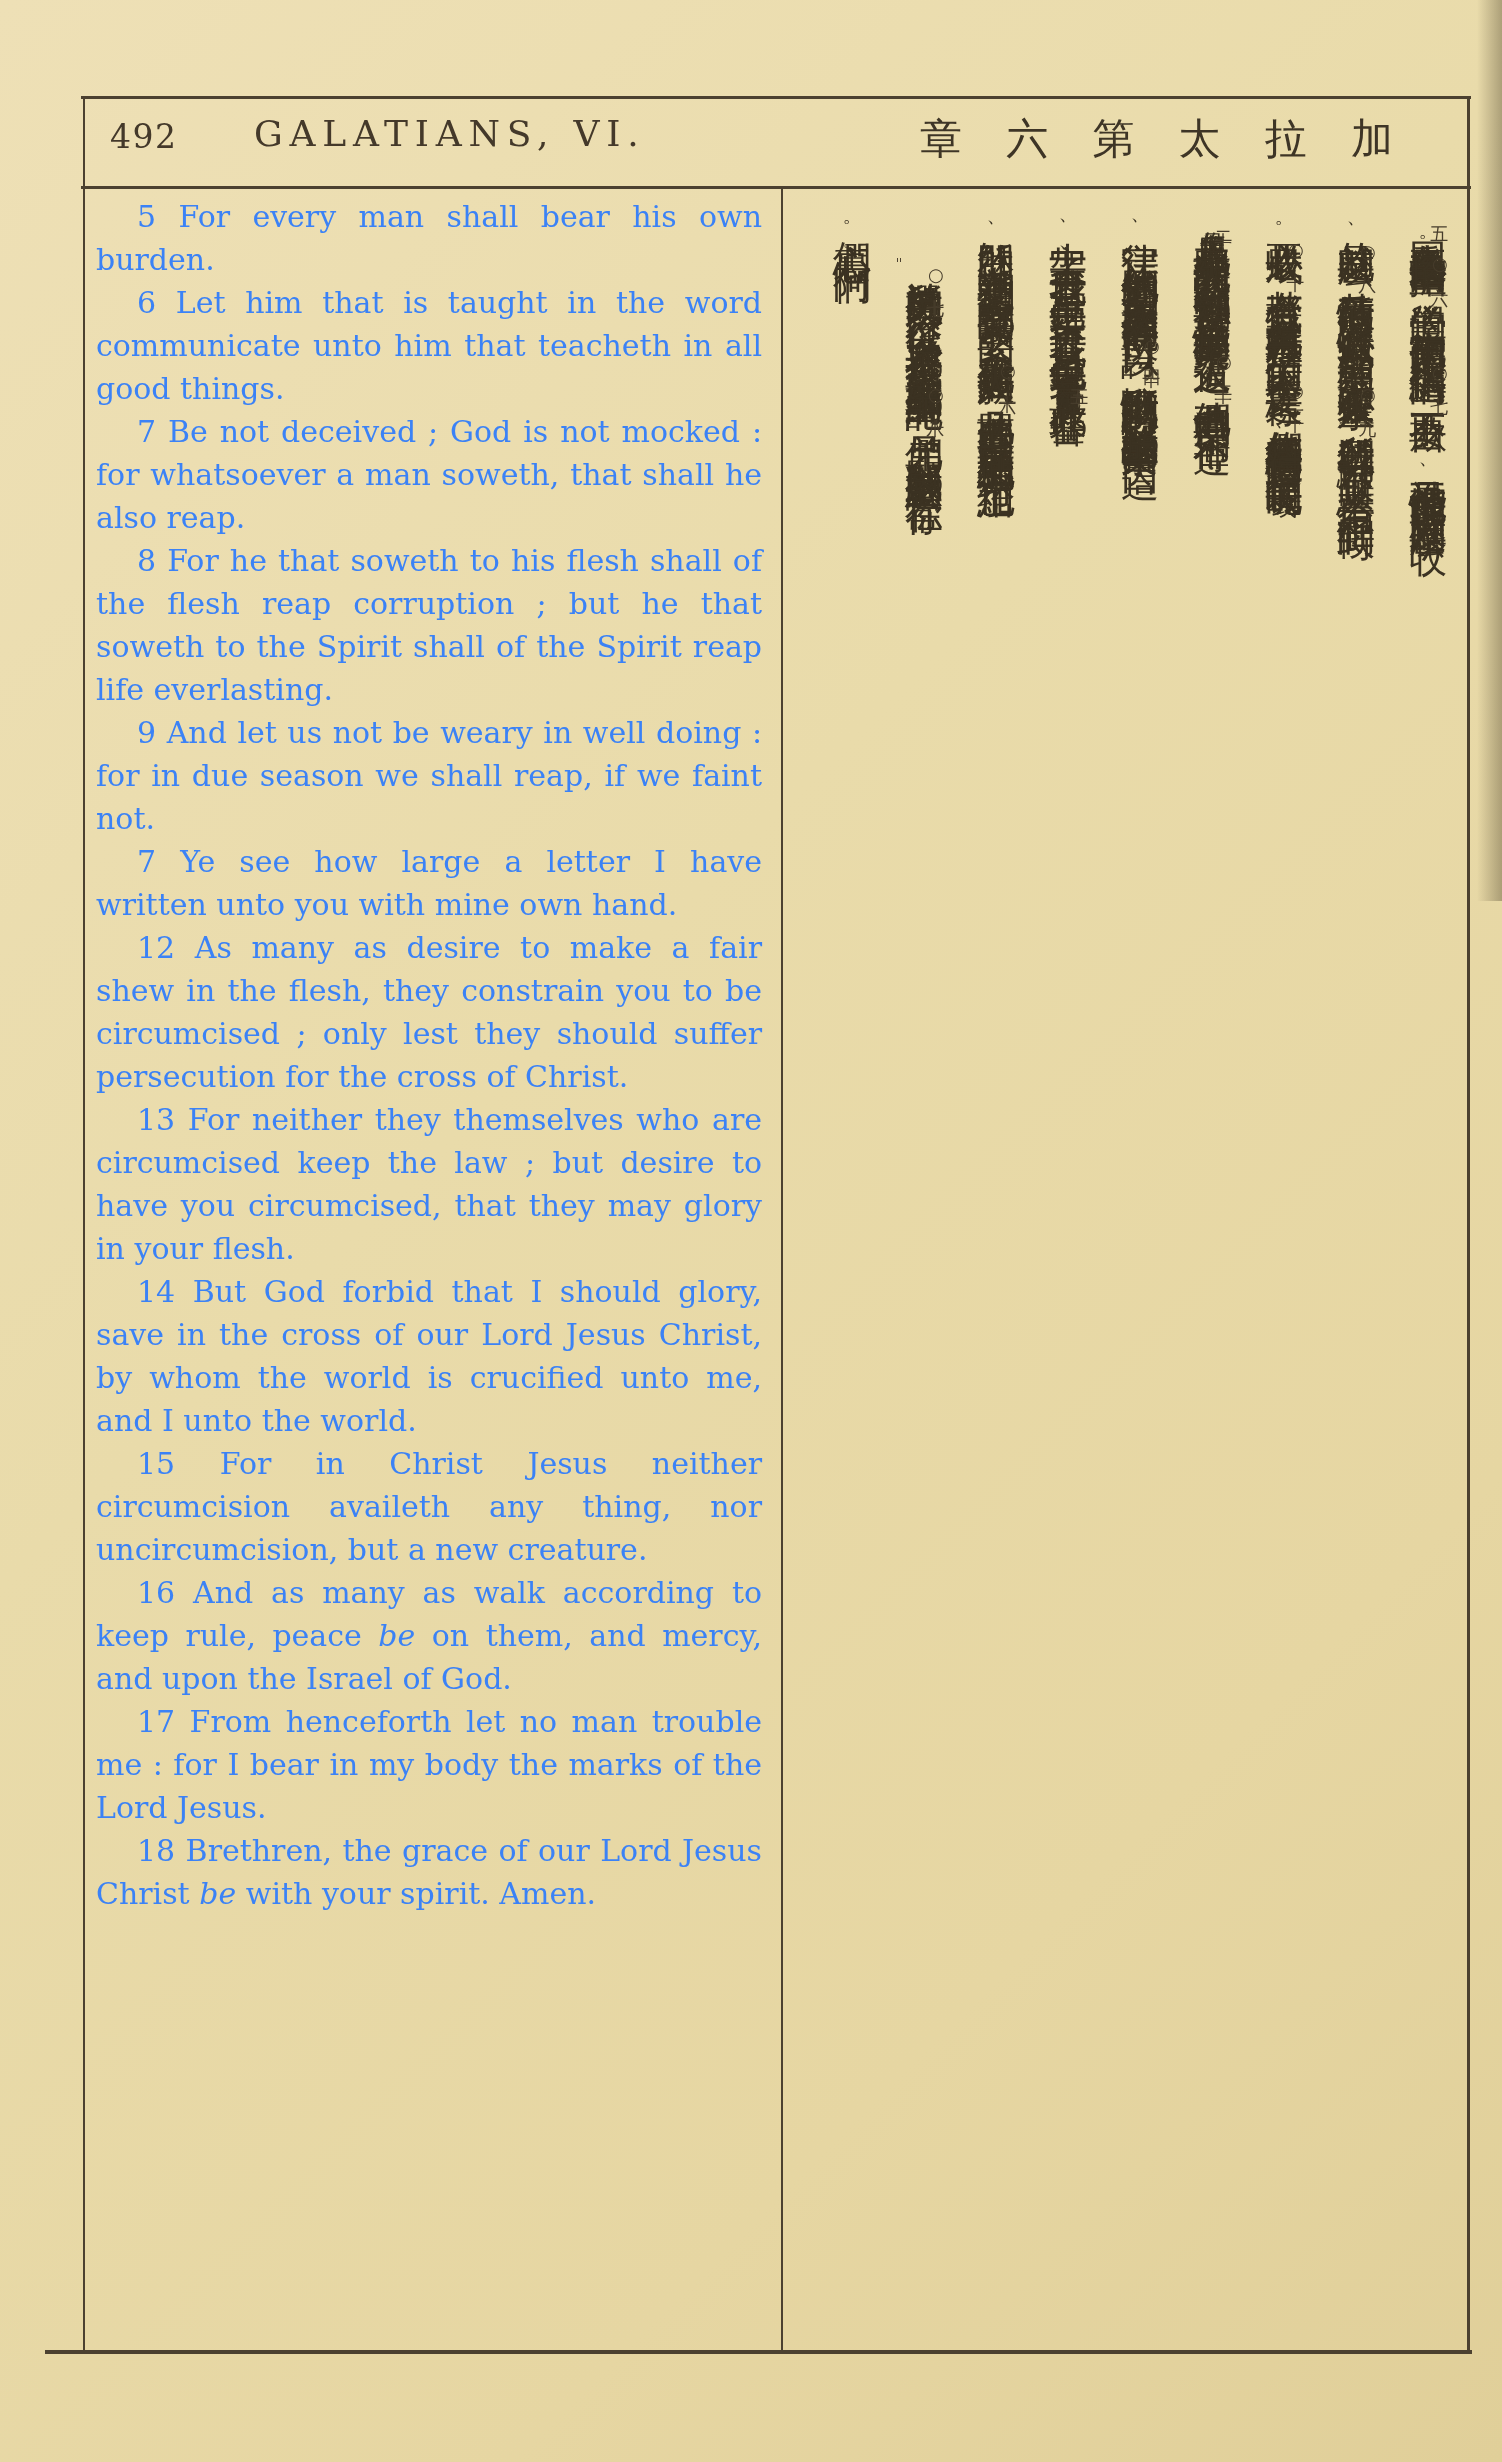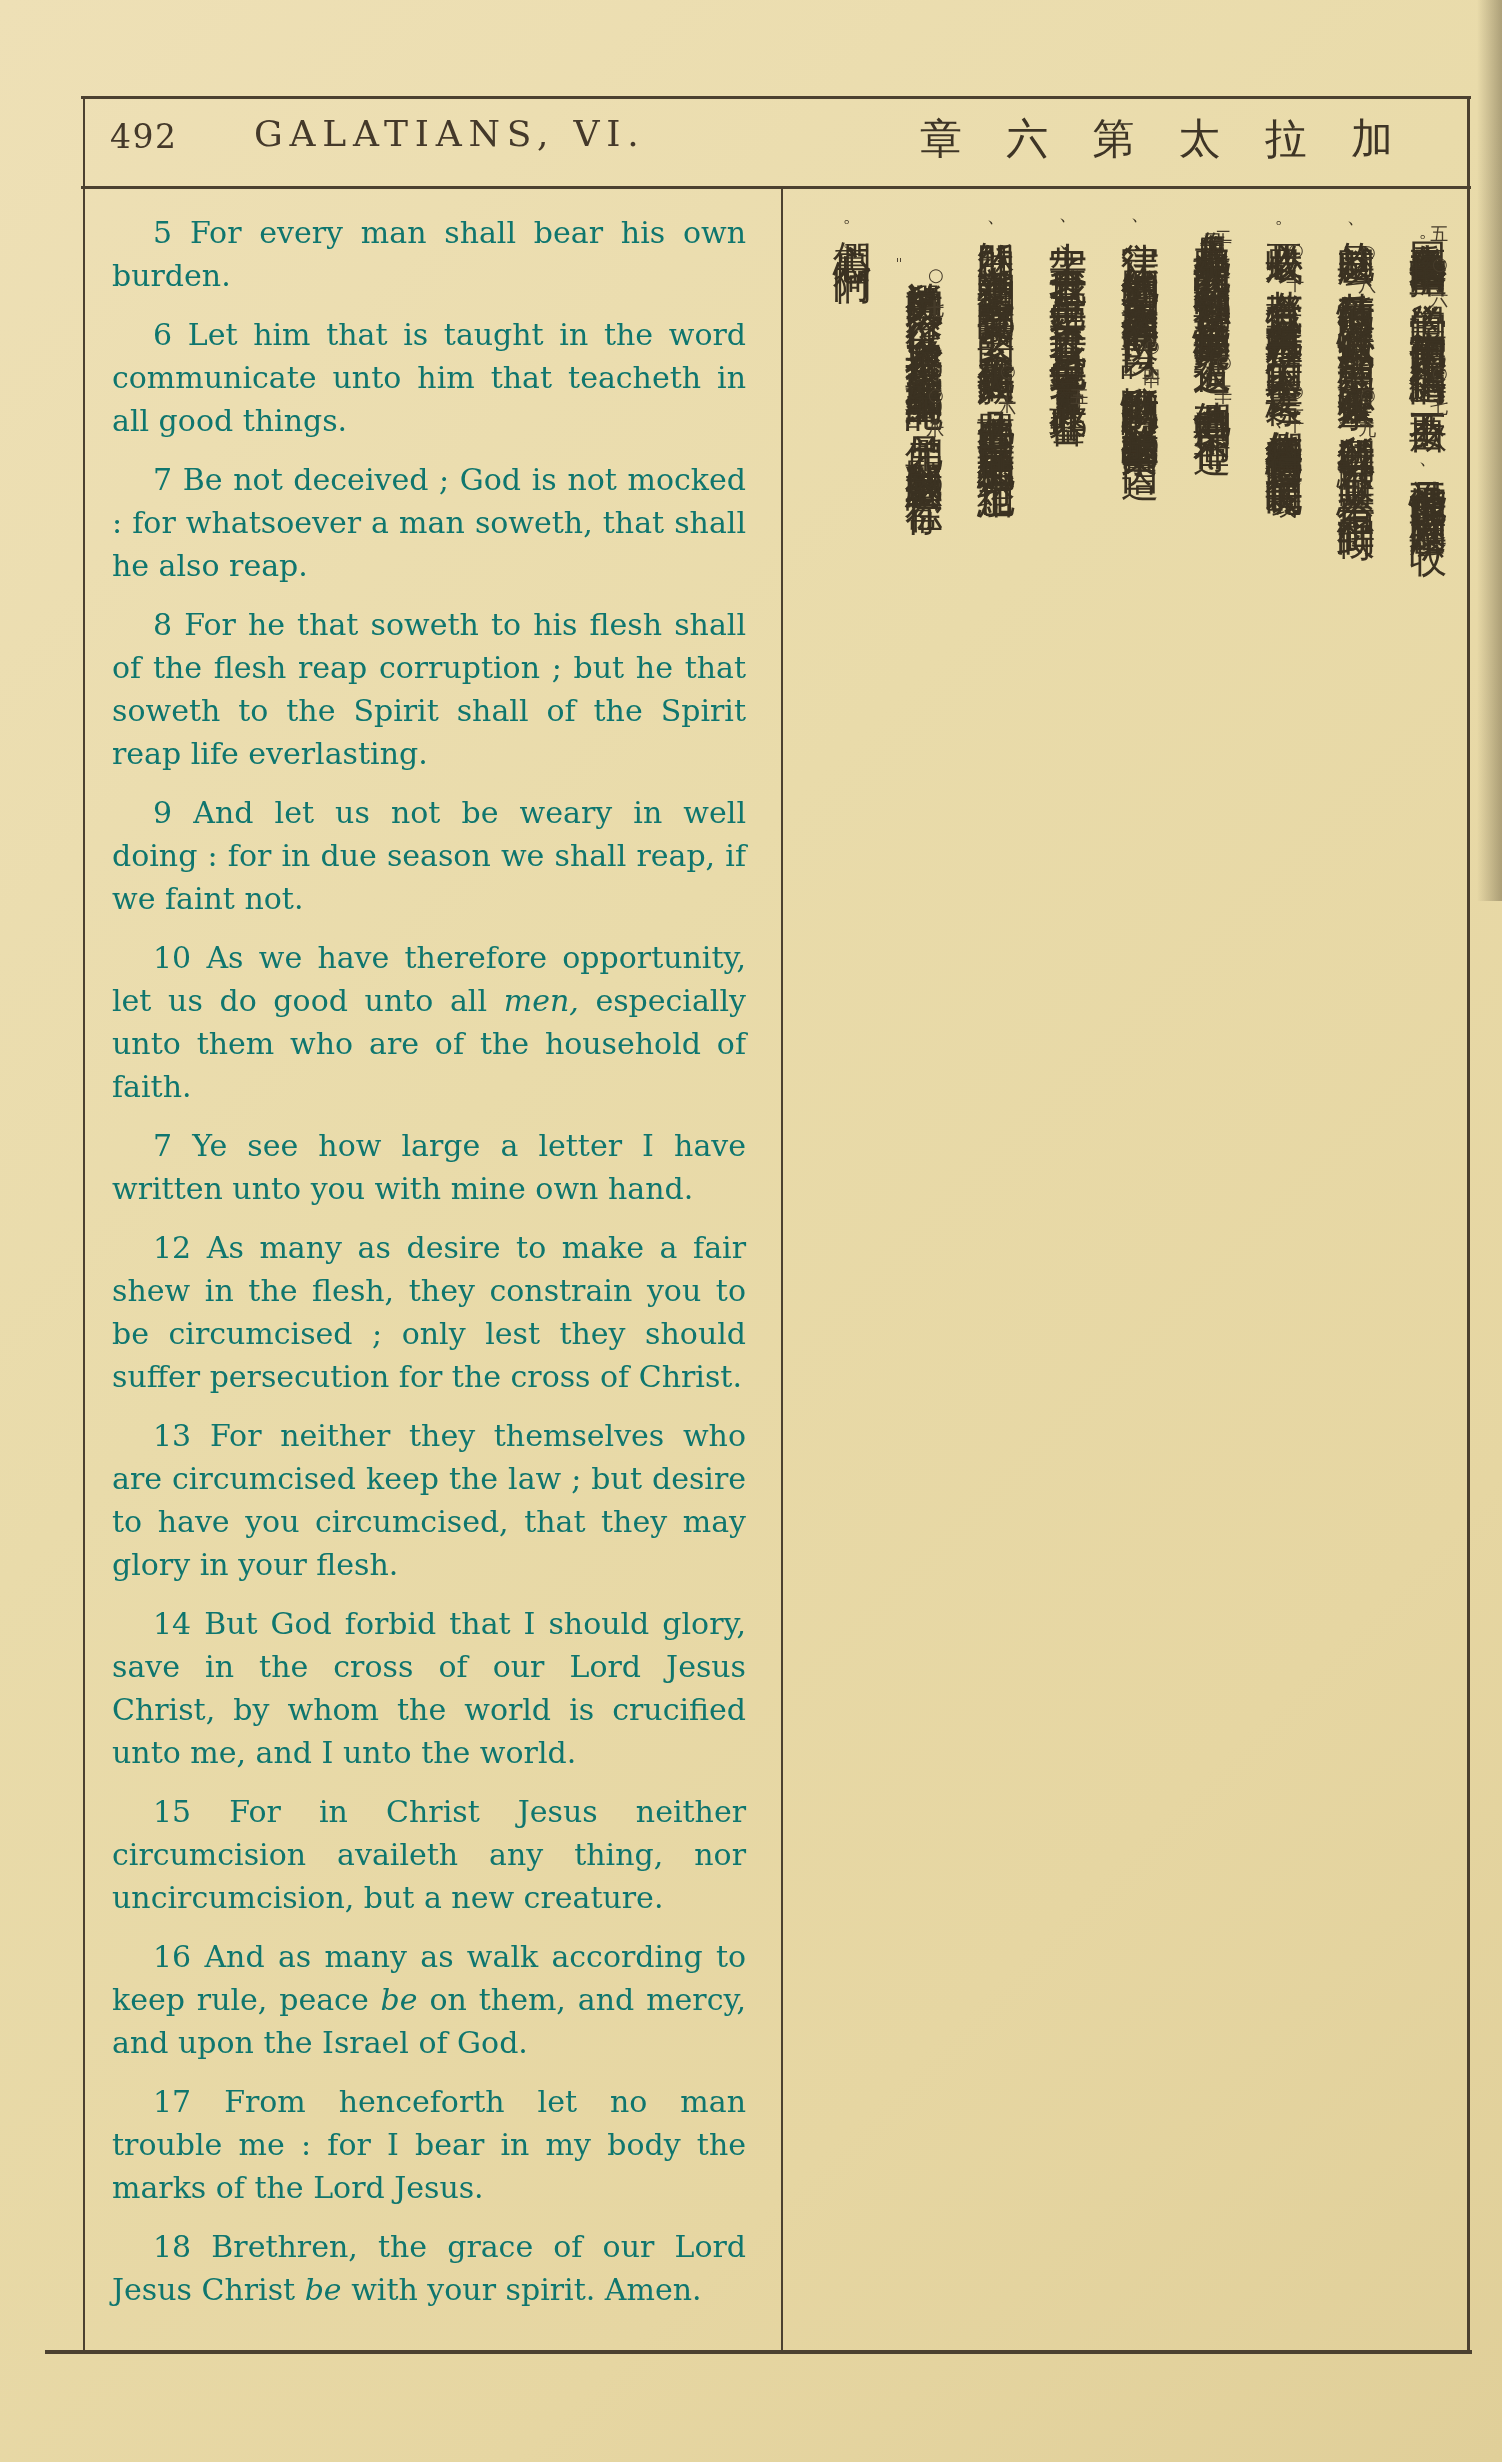--- a/index.html
+++ b/index.html
@@ -13,22 +13,22 @@
   .rule{position:absolute;background:#4c4130;}
   .edge-shade{position:absolute;top:0;right:0;width:25.5px;height:901px;
     background:linear-gradient(to left,rgba(58,48,28,.35),rgba(58,48,28,0));}
   
   .page-num{position:absolute;left:110px;top:117px;font-size:33px;letter-spacing:1.5px;text-align:right;}
   .header-title{position:absolute;left:254px;top:113px;font-size:36px;letter-spacing:6.8px;}
   .header-cn{position:absolute;left:920px;top:111px;width:473px;display:flex;
     justify-content:space-between;font-size:42px;color:#3e3526;}
   
   #english-col{position:absolute;left:96px;top:195px;width:666px;}
-  p.verse{margin:16px;font-size:30px;line-height:43px;text-align:justify;
-    text-indent:41px;color:#0f766e;}
+  p.verse{margin:0;font-size:30px;line-height:43px;text-align:justify;
+    text-indent:41px;color:#3b82f6;}
   p.verse .it{font-style:italic;}
   
   #chinese-area{position:absolute;top:212px;right:38px;height:2133px;
     display:flex;flex-direction:row-reverse;}
   .cn-col{writing-mode:vertical-rl;width:72px;line-height:72px;height:2133px;
     font-size:38px;letter-spacing:1.5px;color:#3b3222;
     font-family:"DejaVu Serif","Liberation Serif",serif;}
   .cn-col .punct{font-size:0.52em;}
   .cn-col .v{display:inline-block;font-size:18px;letter-spacing:0;
     transform:translateX(11.3px);color:#463c2b;}
@@ -56,21 +56,20 @@
     <span>拉</span>
     <span>加</span>
   </div>
 
 <div id="english-col">
     <p class="verse"><span>5 </span><span>For every man shall bear his own burden.</span></p>
     <p class="verse"><span>6 </span><span>Let him that is taught in the word communicate unto him that teacheth in all good things.</span></p>
     <p class="verse"><span>7 </span><span>Be not deceived ; God is not mocked : for whatsoever a man soweth, that shall he also reap.</span></p>
     <p class="verse"><span>8 </span><span>For he that soweth to his flesh shall of the flesh reap corruption ; but he that soweth to the Spirit shall of the Spirit reap life everlasting.</span></p>
     <p class="verse"><span>9 </span><span>And let us not be weary in well doing : for in due season we shall reap, if we faint not.</span></p>
-    <p class="verse"><span>10 </span><span>As we have therefore opportunity, let us do good unto all </span><span class="it">men,</span><span> especially unto them who are of the household of faith.</span></p>
     <p class="verse"><span>7 </span><span>Ye see how large a letter I have written unto you with mine own hand.</span></p>
     <p class="verse"><span>12 </span><span>As many as desire to make a fair shew in the flesh, they constrain you to be circumcised ; only lest they should suffer persecution for the cross of Christ.</span></p>
     <p class="verse"><span>13 </span><span>For neither they themselves who are circumcised keep the law ; but desire to have you circumcised, that they may glory in your flesh.</span></p>
     <p class="verse"><span>14 </span><span>But God forbid that I should glory, save in the cross of our Lord Jesus Christ, by whom the world is crucified unto me, and I unto the world.</span></p>
     <p class="verse"><span>15 </span><span>For in Christ Jesus neither circumcision availeth any thing, nor uncircumcision, but a new creature.</span></p>
     <p class="verse"><span>16 </span><span>And as many as walk according to keep rule, peace </span><span class="it">be</span><span> on them, and mercy, and upon the Israel of God.</span></p>
     <p class="verse"><span>17 </span><span>From henceforth let no man trouble me : for I bear in my body the marks of the Lord Jesus.</span></p>
     <p class="verse"><span>18 </span><span>Brethren, the grace of our Lord Jesus Christ </span><span class="it">be</span><span> with your spirit.  Amen.</span></p>
   </div>
 

